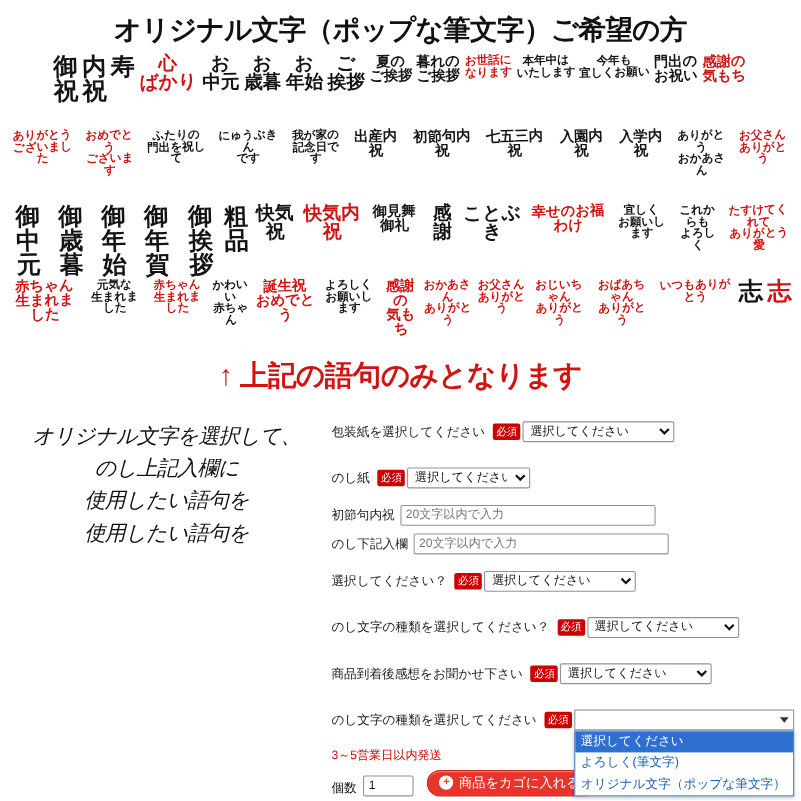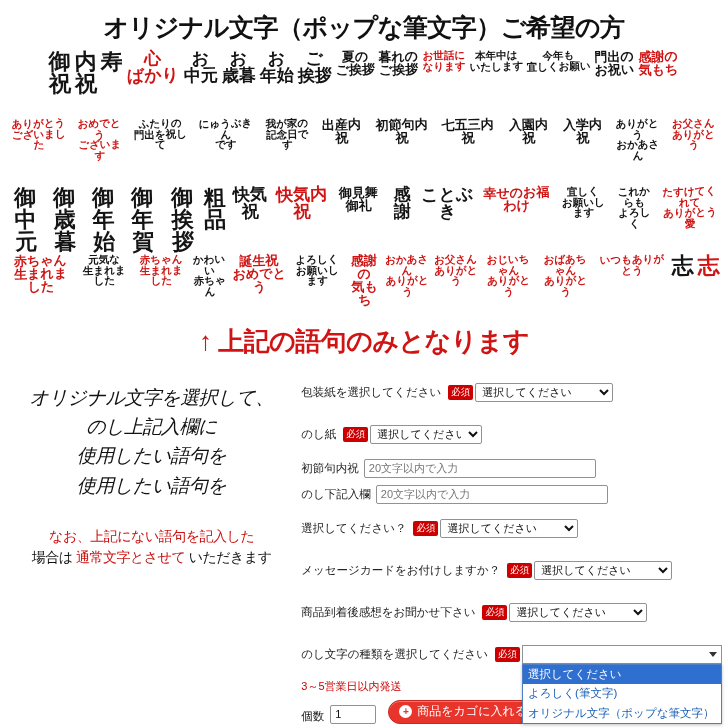--- a/index.html
+++ b/index.html
@@ -371,26 +371,20 @@
 
   <div class="sub-headline">↑ 上記の語句のみとなります</div>
 
   <div class="lower">
 
     <div class="lower-left">
       <div class="line">オリジナル文字を選択して、</div>
       <div class="line">のし上記入欄に</div>
       <div class="line">使用したい語句を</div>
       <div class="line">使用したい語句を</div>
-      <div class="note">
-        <div>なお、上記にない語句を記入した</div>
-        <div>
-          <span class="black">場合は </span><span>通常文字とさせて </span><span class="black">いただきます</span>
-        </div>
-      </div>
     </div>
 
     <div class="lower-right">
 
       <div class="form-row">
         <span class="form-label">包装紙を選択してください</span>
         <span class="req">必須</span>
         <select class="ui w-wide">
           <option>選択してください</option>
         </select>
@@ -416,21 +410,21 @@
 
       <div class="form-row">
         <span class="form-label">選択してください？</span>
         <span class="req">必須</span>
         <select class="ui w-wide">
           <option>選択してください</option>
         </select>
       </div>
 
       <div class="form-row">
-        <span class="form-label">メッセージカードをお付けしますか？</span>
+        <span class="form-label">のし文字の種類を選択してください？</span>
         <span class="req">必須</span>
         <select class="ui w-wide">
           <option>選択してください</option>
         </select>
       </div>
 
       <div class="form-row">
         <span class="form-label">商品到着後感想をお聞かせ下さい</span>
         <span class="req">必須</span>
         <select class="ui w-wide">

